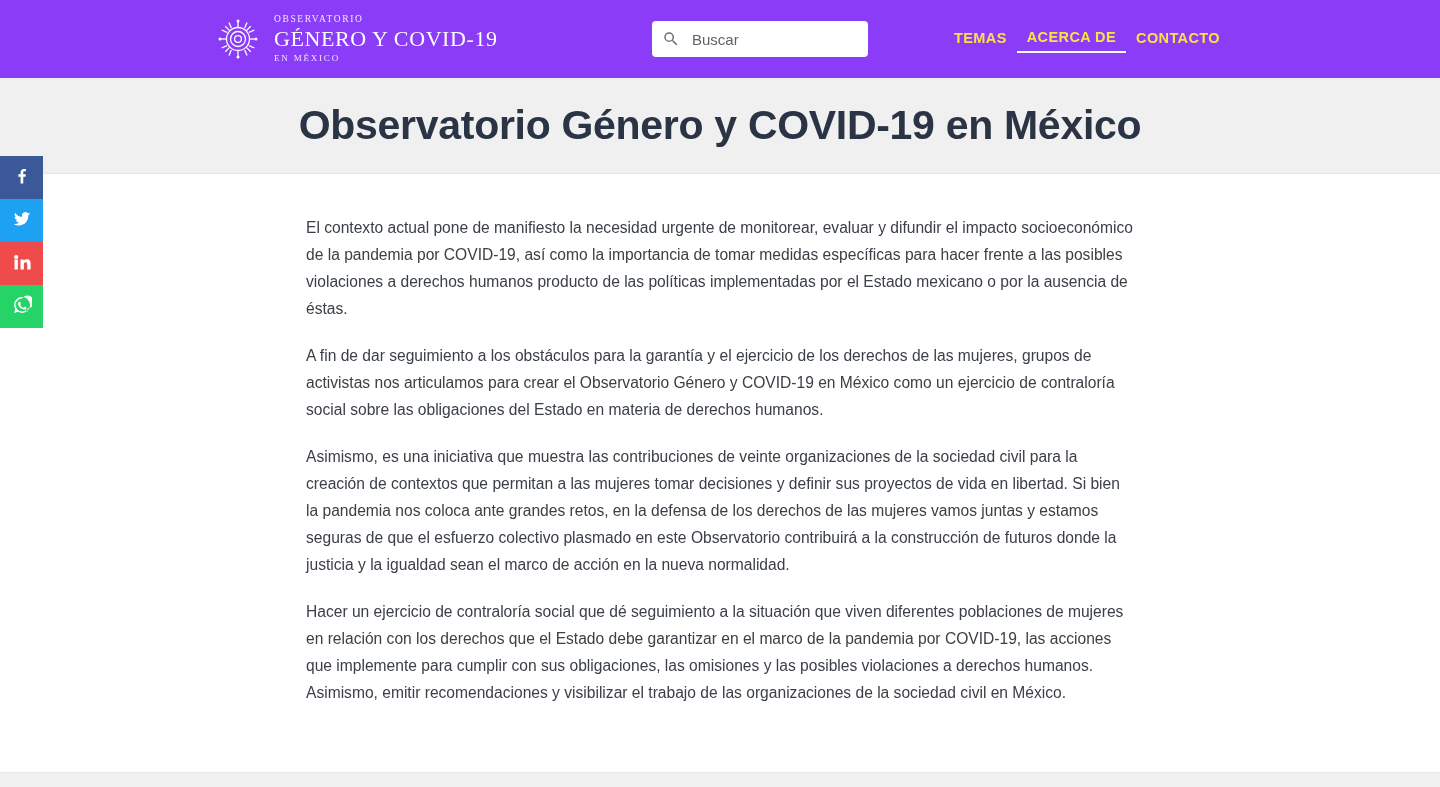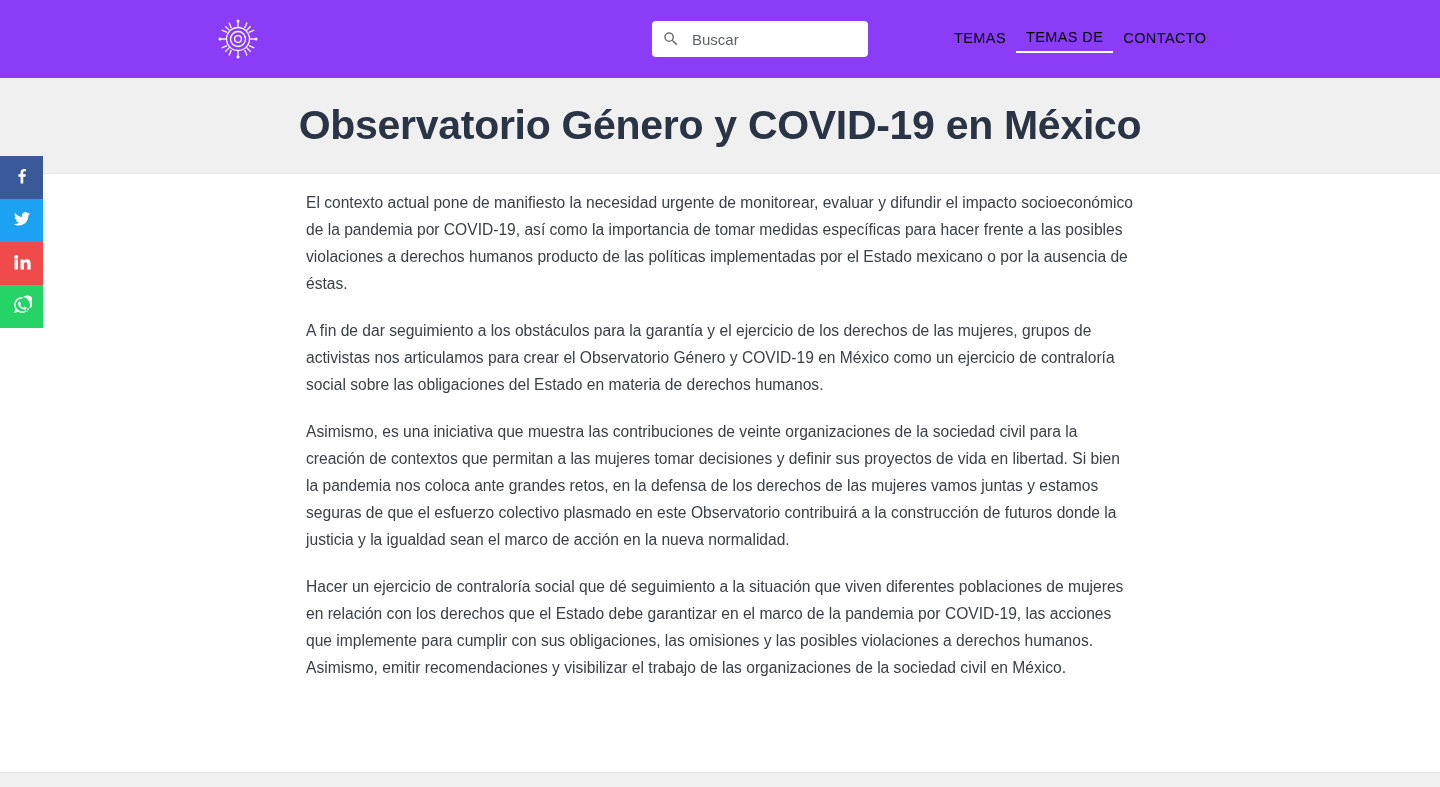--- a/index.html
+++ b/index.html
@@ -94,23 +94,23 @@
   .nav {
     position: absolute;
     left: 944px;
     top: 0;
     height: 78px;
     display: flex;
     align-items: center;
     gap: 0;
   }
   .nav-item {
-    color: #000000;
+    color: #fde047;
     font-size: 14.5px;
-    font-weight: normal;
+    font-weight: bold;
     letter-spacing: .4px;
     padding: 4px 10px 6px 10px;
     text-decoration: none;
     cursor: pointer;
     display: inline-block;
     text-align: center;
   }
   .nav-item.active {
     border-bottom: 2px solid #ffffff;
   }
@@ -152,21 +152,21 @@
   .share-btn svg { width: 20px; height: 20px; fill: #ffffff; }
   .sb-facebook { background: #3b5998; }
   .sb-twitter  { background: #1da1f2; }
   .sb-linkedin { background: #ef4b4b; }
   .sb-whatsapp { background: #25d366; }
 
   
   .content {
     width: 100%;
     background: #ffffff;
-    padding-top: 15px;
+    padding-top: 40px;
   }
   .article {
     width: 828px;
     margin: 0 auto;
     padding-left: 0;
   }
   .article p {
     font-size: 15.6px;
     line-height: 27px;
     color: #3b4048;
@@ -220,34 +220,39 @@
           </g>
         </g>
         <g fill="#ffffff">
           <circle cx="22" cy="4" r="1.5"></circle>
             <circle cx="22" cy="40" r="1.5"></circle>
           <circle cx="4" cy="22" r="1.5"></circle>
             <circle cx="40" cy="22" r="1.5"></circle>
         </g>
       </svg>
     </span>
+    <span class="brand-text">
+      <span class="brand-sup">OBSERVATORIO</span>
+      <span class="brand-main">GÉNERO Y COVID-19</span>
+      <span class="brand-sub">EN MÉXICO</span>
+    </span>
   </div>
 
   <div class="search-wrap">
     <span class="search-icon">
       <svg viewBox="0 0 24 24" width="18" height="18" aria-hidden="true">
         <path fill="#3c4043" d="M15.5 14h-.79l-.28-.27A6.47 6.47 0 0016 9.5 6.5 6.5 0 109.5 16c1.61 0 3.09-.59 4.23-1.57l.27.28v.79l5 4.99L20.49 19l-4.99-5zm-6 0A4.5 4.5 0 1114 9.5 4.49 4.49 0 019.5 14z"></path>
       </svg>
     </span>
     <input class="search-input" type="text" placeholder="Buscar" style="">
   </div>
 
   <nav class="nav">
     <a class="nav-item">TEMAS</a>
-    <a class="nav-item active">TEMAS DE</a>
+    <a class="nav-item active">ACERCA DE</a>
     <a class="nav-item">CONTACTO</a>
   </nav>
 </div>
 
 <div class="title-band">
   <h1 class="page-title">Observatorio Género y COVID-19 en México</h1>
 </div>
 
 <div class="share-rail">
   <div class="share-btn sb-facebook">

